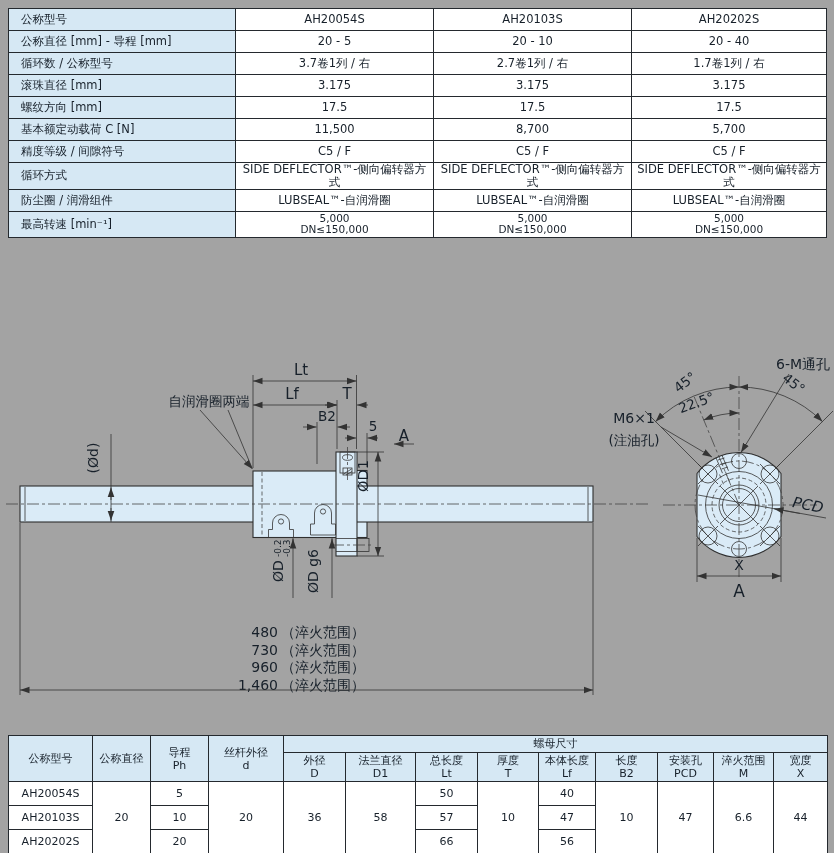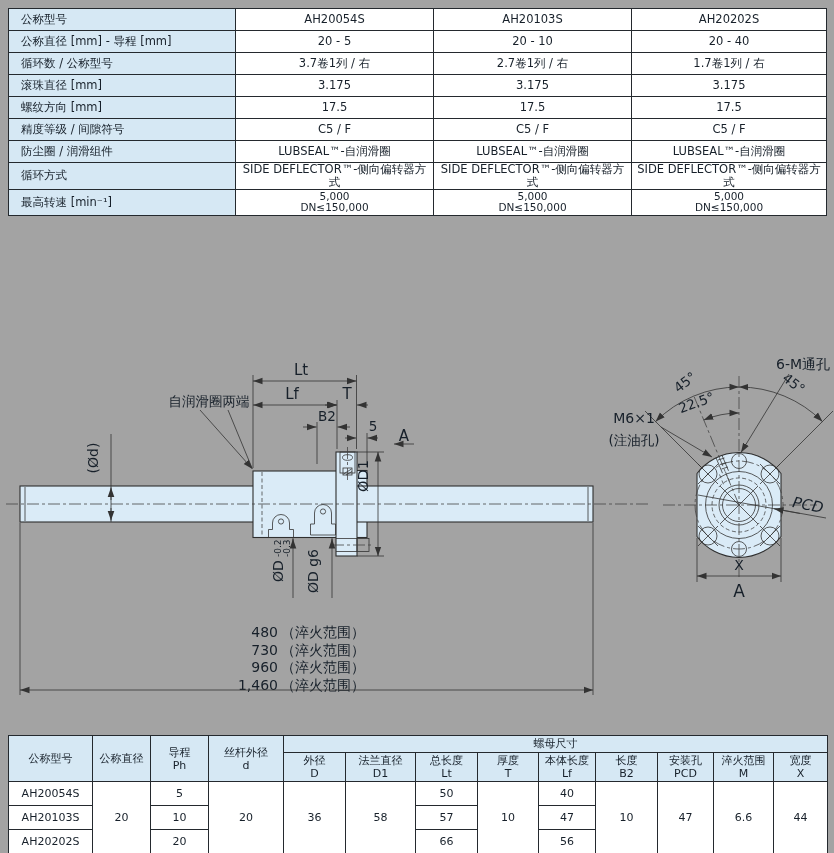--- a/index.html
+++ b/index.html
@@ -65,36 +65,42 @@
         <td>3.175</td>
         <td>3.175</td>
       </tr>
       <tr>
         <th>螺纹方向 [mm]</th>
         <td>17.5</td>
         <td>17.5</td>
         <td>17.5</td>
       </tr>
       <tr>
+        <th>基本额定动载荷 C [N]</th>
+        <td>11,500</td>
+        <td>8,700</td>
+        <td>5,700</td>
+      </tr>
+      <tr>
         <th>精度等级 / 间隙符号</th>
         <td>C5 / F</td>
         <td>C5 / F</td>
         <td>C5 / F</td>
       </tr>
       <tr>
+        <th>循环方式</th>
+        <td>SIDE DEFLECTOR™-侧向偏转器方式</td>
+        <td>SIDE DEFLECTOR™-侧向偏转器方式</td>
+        <td>SIDE DEFLECTOR™-侧向偏转器方式</td>
+      </tr>
+      <tr>
         <th>防尘圈 / 润滑组件</th>
         <td>LUBSEAL™-自润滑圈</td>
         <td>LUBSEAL™-自润滑圈</td>
         <td>LUBSEAL™-自润滑圈</td>
-      </tr>
-      <tr>
-        <th>循环方式</th>
-        <td>SIDE DEFLECTOR™-侧向偏转器方式</td>
-        <td>SIDE DEFLECTOR™-侧向偏转器方式</td>
-        <td>SIDE DEFLECTOR™-侧向偏转器方式</td>
       </tr>
       <tr style="height:26px">
         <th>最高转速 [min⁻¹]</th>
         <td style="font-size:10.5px">5,000
 DN≤150,000</td>
         <td style="font-size:10.5px">5,000
 DN≤150,000</td>
         <td style="font-size:10.5px">5,000
 DN≤150,000</td>
       </tr>

